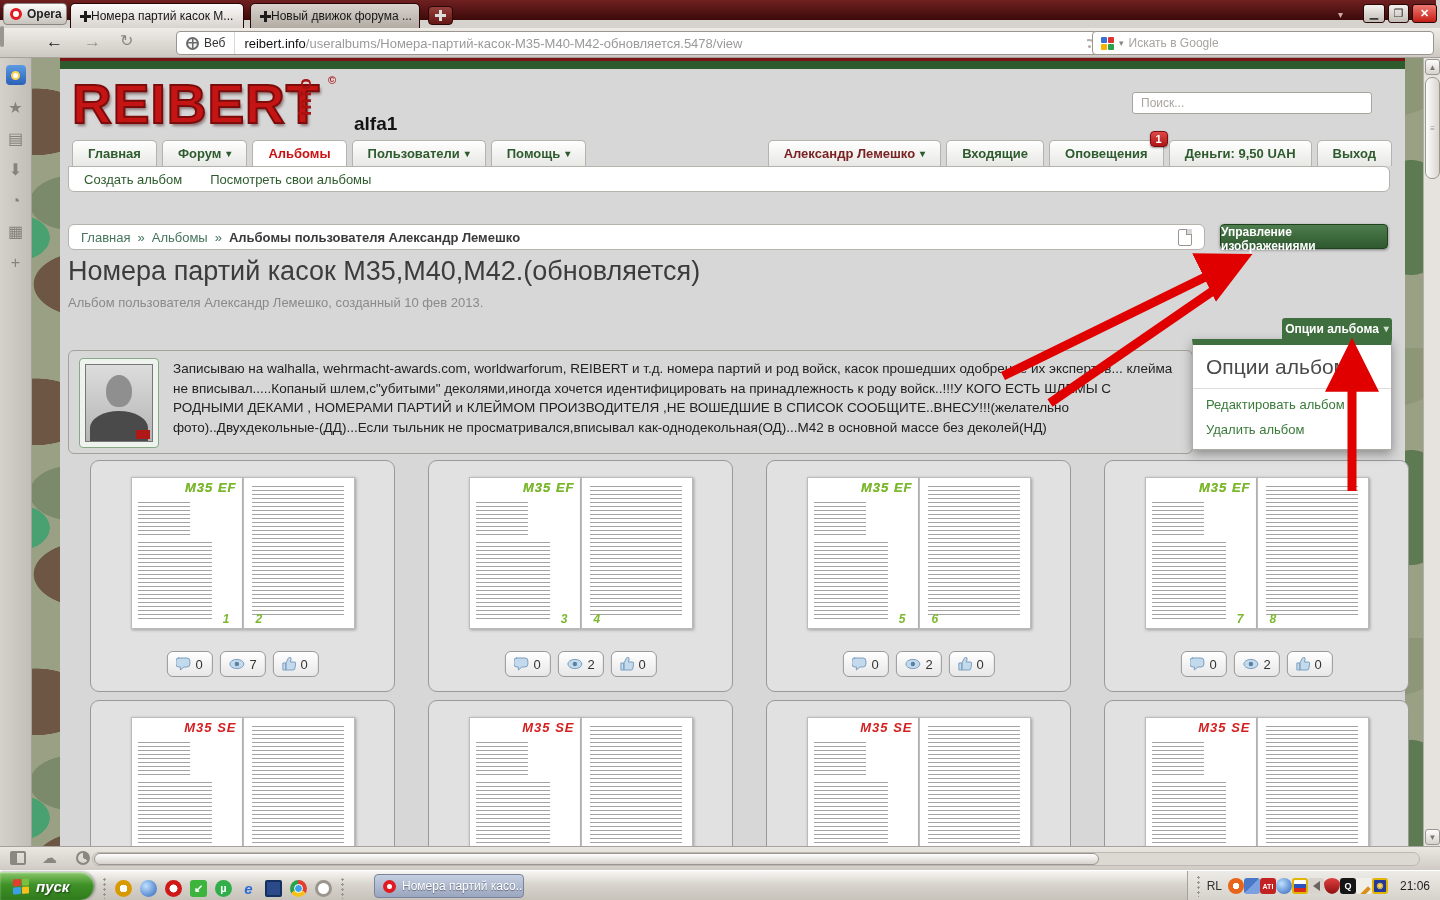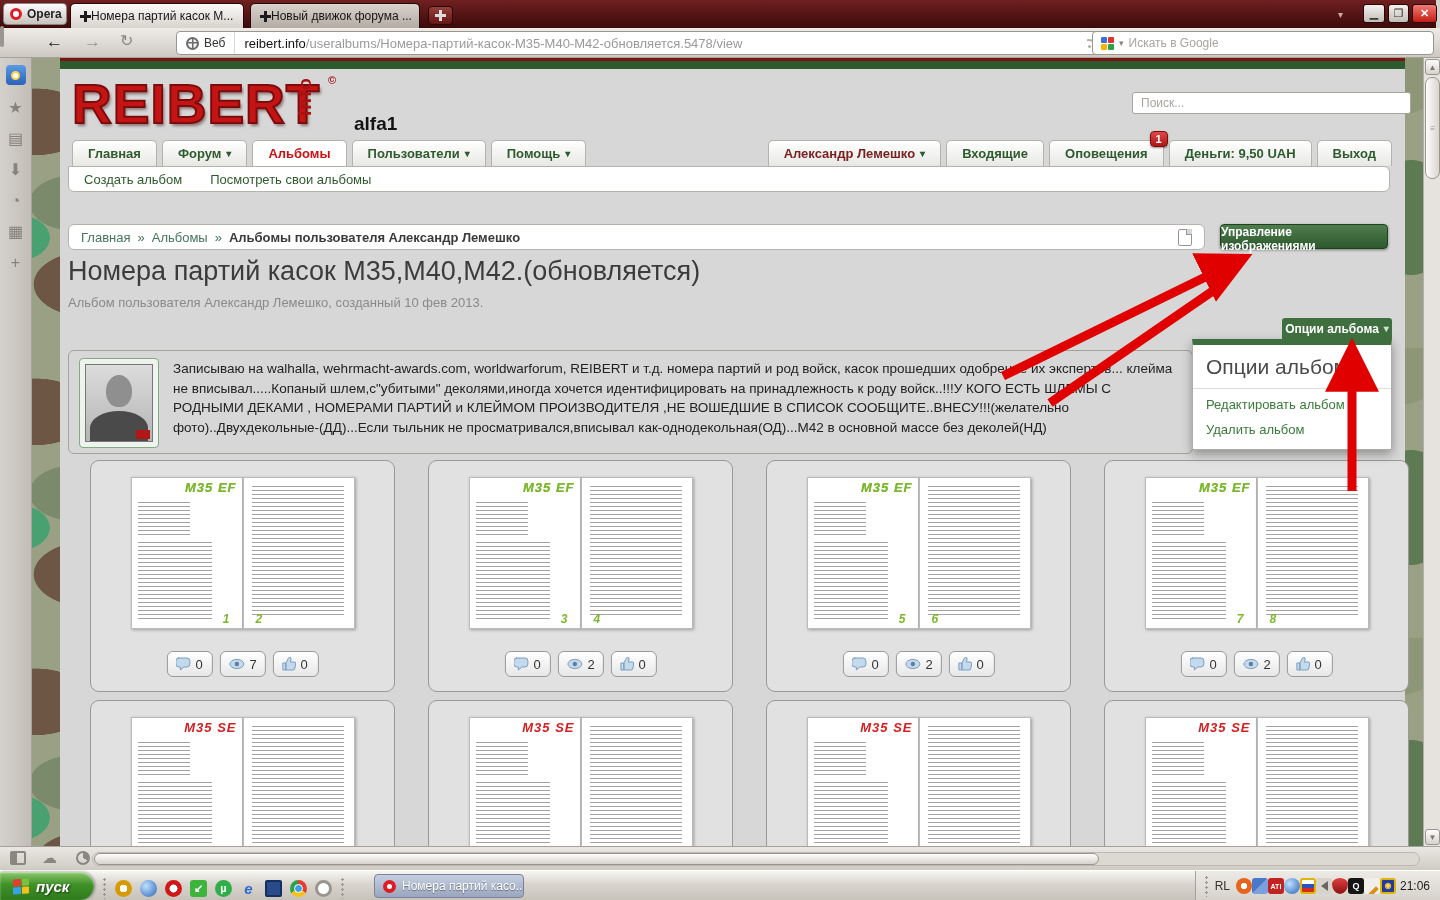--- a/index.html
+++ b/index.html
@@ -1,21 +1,21 @@
 <!DOCTYPE html>
 <html><head>
 <meta charset="utf-8">
 <style>
 *{margin:0;padding:0;box-sizing:border-box}
 html,body{width:1440px;height:900px;overflow:hidden}
 body{font-family:"Liberation Sans",sans-serif;background:#d6d3ce}
 .screen{position:relative;width:1440px;height:900px;overflow:hidden;background:#d6d3ce}
 
 
-.titlebar{position:absolute;top:0;left:0;right:4px;height:28px;background:linear-gradient(#702020,#3c0a0a)}
+.titlebar{position:absolute;top:0;left:0;right:4px;height:20px;background:linear-gradient(#702020,#3c0a0a)}
 .opera-btn{position:absolute;left:3px;top:3px;width:64px;height:22px;background:linear-gradient(#fdfdfd,#c6c2bc);border:1px solid #8a8580;border-radius:4px;display:flex;align-items:center;gap:5px;padding:0 6px;font-size:12px;font-weight:bold;color:#222}
 .o-ring{width:12px;height:12px;border-radius:50%;border:3px solid #e01b24;background:#fff;flex:none}
 .tab{position:absolute;top:3px;height:25px;border:1px solid #2a0606;border-bottom:none;border-radius:5px 5px 0 0;display:flex;align-items:center;padding:0 9px;font-size:12px;color:#161616;white-space:nowrap;overflow:hidden}
 .tab.active{left:70px;width:174px;background:linear-gradient(#fbfaf9,#d7d3ce)}
 .tab.inactive{left:250px;width:170px;background:linear-gradient(#d9d3cd,#b3aca4)}
 .cross{position:relative;width:11px;height:11px;flex:none}
 .cross::before,.cross::after{content:"";position:absolute;background:#1c1c1c}
 .cross::before{left:4px;top:0;width:3px;height:11px}
 .cross::after{left:0;top:4px;width:11px;height:3px}
 .newtab-btn{position:absolute;left:428px;top:6px;width:25px;height:19px;background:linear-gradient(#96403c,#641615);border:1px solid #2a0606;border-radius:4px;display:grid;place-items:center}
@@ -77,21 +77,21 @@
 .vs-thumb{position:absolute;left:1px;top:19px;width:15px;height:102px;background:linear-gradient(90deg,#fdfdfd,#d9d5cf);border:1px solid #9a968f;border-radius:7px;display:grid;place-items:center;font-size:8px;color:#9a968f;letter-spacing:0}
 
 
 .page{position:absolute;left:60px;top:0;width:1345px;height:788px;background:#d7d7d7;z-index:2}
 .topline{height:3px;background:#7a1414}
 .greenbar{height:8px;background:#2e5b2e}
 .logo{position:absolute;left:12px;top:14px;font-size:55px;font-weight:bold;letter-spacing:1px;color:#c41414;-webkit-text-stroke:2px #7c0c0c;text-shadow:2px 3px 3px rgba(50,0,0,.45)}
 .logo-info{position:absolute;left:256px;top:36px;font-size:19px;font-weight:bold;color:#a81212;transform:rotate(-90deg);transform-origin:left bottom;letter-spacing:1px}
 .logo-copy{position:absolute;left:268px;top:16px;font-size:11px;color:#a81212;font-weight:bold}
 .logo-alfa{position:absolute;left:294px;top:55px;font-size:19px;font-weight:bold;color:#131313}
-.site-search{position:absolute;left:1072px;top:34px;width:279px;height:22px;background:#fff;border:1px solid #a8a49e;border-radius:3px;display:flex;align-items:center;padding:0 8px}
+.site-search{position:absolute;left:1072px;top:34px;width:240px;height:22px;background:#fff;border:1px solid #a8a49e;border-radius:3px;display:flex;align-items:center;padding:0 8px}
 
 .nav{position:absolute;left:12px;top:82px;display:flex;gap:5px}
 .nav-right{position:absolute;right:13px;top:82px;display:flex;gap:5px}
 .nav-tab{position:relative;height:26px;padding:0 15px;background:linear-gradient(#ffffff,#e7e7e4);border:1px solid #b6b2ac;border-bottom:none;border-radius:5px 5px 0 0;display:flex;align-items:center;font-size:13px;font-weight:bold;color:#2e5b2e;white-space:nowrap}
 .nav-tab.active{background:#fff;color:#cc1111}
 .nav-tab.user{color:#7a2222}
 .w-caret::after{content:"▾";font-size:10px;color:#2e5b2e;margin-left:5px}
 .badge{position:absolute;top:-10px;right:-5px;background:linear-gradient(#e04848,#ad1616);color:#fff;font-size:11px;font-weight:bold;border-radius:4px;padding:1px 5px;border:1px solid #7e0c0c;box-shadow:0 1px 2px rgba(0,0,0,.4)}
 .subnav{position:absolute;left:8px;right:15px;top:108px;height:26px;background:#fff;border:1px solid #b6b2ac;border-radius:0 6px 6px 6px;display:flex;align-items:center;gap:28px;padding:0 15px;font-size:13px;color:#2e5b2e}
 .subnav span{cursor:default}
@@ -181,21 +181,21 @@
 .t-ati{background:#c22222;color:#fff;font-size:7px}
 .t-gl{background:radial-gradient(circle at 35% 35%,#bfe0ff,#2a62b8);border-radius:50%}
 .t-ru{background:linear-gradient(#fff 33%,#2a52be 33% 66%,#d52b1e 66%);border:2px solid #e0b400}
 .t-sp{background:#d8d4cd;position:relative}
 .t-sp::after{content:"";width:0;height:0;border:5px solid transparent;border-right:7px solid #6a665f;margin-left:-4px}
 .t-sh{background:linear-gradient(#e04040,#8e1010);border-radius:50% 50% 50% 50%/35% 35% 62% 62%}
 .t-q{background:#151515;color:#fff}
 .t-pen{background:#f2efe8;position:relative;overflow:hidden}
 .t-pen::after{content:"";position:absolute;left:-2px;bottom:-2px;width:18px;height:4px;background:#d8901a;transform:rotate(-45deg)}
 .t-rad{background:#223a9a;border:2px solid #e0b400;color:#ffd24a;font-size:8px}
-.clock{font-size:12px;color:#222;margin-left:4px}
+.clock{font-size:12px;color:#222;margin-left:12px}
 </style>
 </head>
 <body>
 
 <div class="screen">
 
   <div class="titlebar">
     <div class="opera-btn">
       <span class="o-ring"></span>
       <span>Opera</span>

